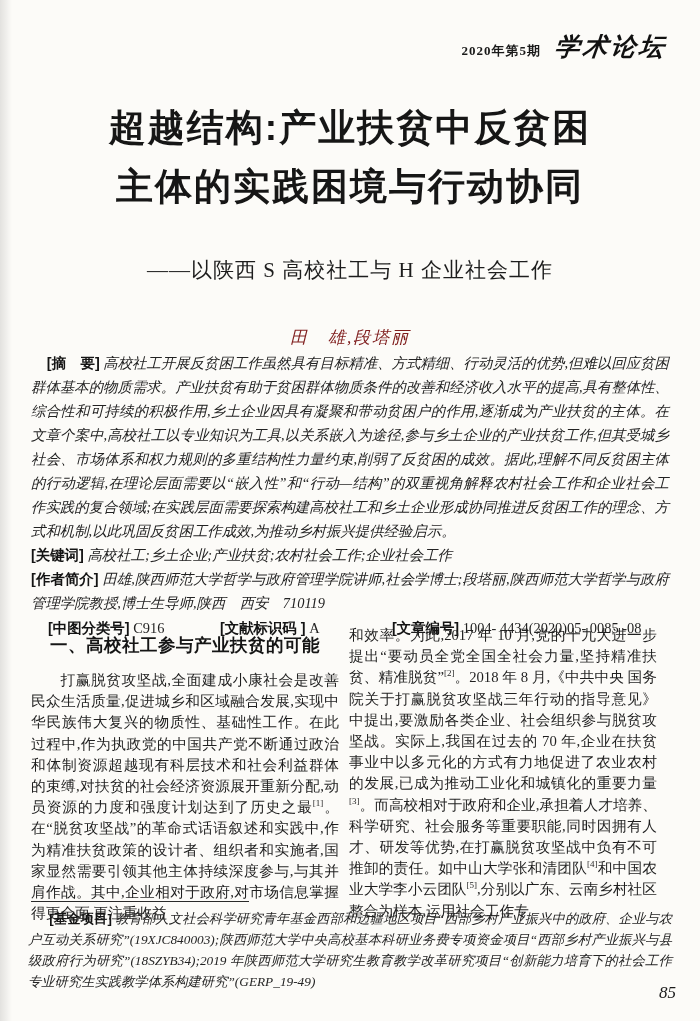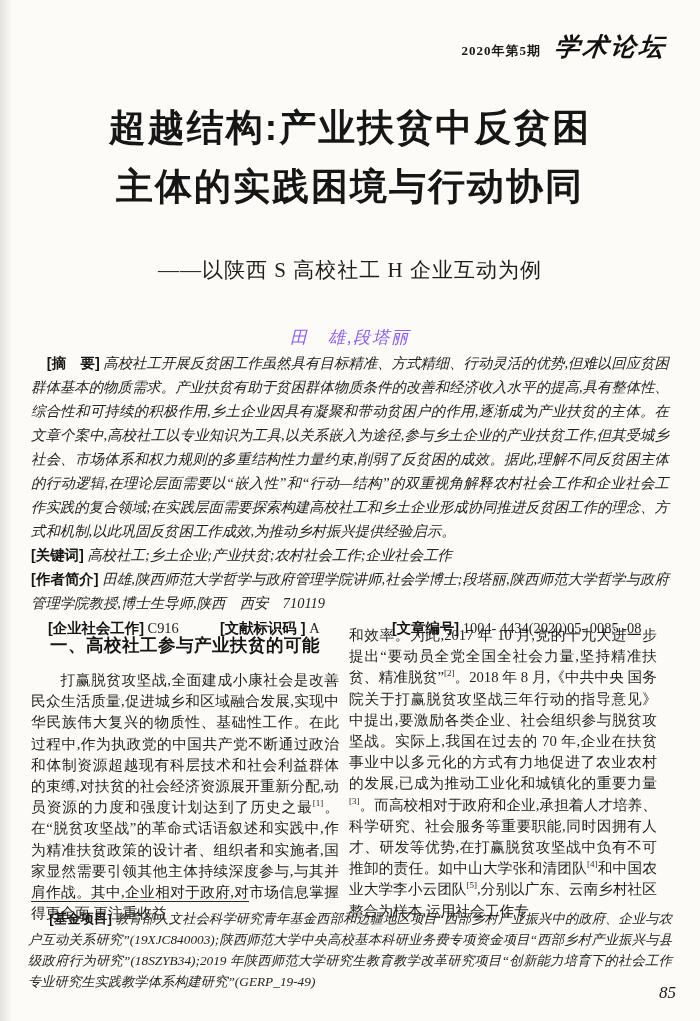--- a/index.html
+++ b/index.html
@@ -26,21 +26,21 @@
     position:absolute;top:98px;left:0;width:700px;text-align:center;
     font-family:"Liberation Sans",sans-serif;font-weight:700;
     font-size:37px;line-height:59px;letter-spacing:2px;color:#161616;
   }
   .subtitle{
     position:absolute;top:256px;left:0;width:700px;text-align:center;
     font-size:21px;letter-spacing:1px;color:#1d1d1d;
   }
   .authors{
     position:absolute;top:326px;left:0;width:700px;text-align:center;
-    font-size:17px;letter-spacing:2px;font-style:italic;color:#8b5cf6;
+    font-size:17px;letter-spacing:2px;font-style:italic;color:#7f1d1d;
   }
   
   .meta{position:absolute;top:351px;left:31px;width:638px;font-size:14.4px;line-height:24px;color:#222;}
   .meta p{margin:0;text-align:justify;font-style:italic;}
   .meta .label{font-style:normal;font-family:"Liberation Sans",sans-serif;font-weight:700;color:#141414;}
   .meta .abstract{text-indent:1.1em;}
   .clc-line{display:flex;margin-top:1px;font-style:normal;}
   .clc-line .seg{white-space:nowrap;}
   .clc-line .seg1{padding-left:17px;width:172px;}
   .clc-line .seg2{width:172px;}
@@ -79,29 +79,29 @@
   <div class="header">
     <span class="issue">2020年第5期</span>
     <span class="logo">学术论坛</span>
   </div>
 
   <div class="title">
     <div>超越结构:产业扶贫中反贫困</div>
     <div>主体的实践困境与行动协同</div>
   </div>
 
-  <div class="subtitle">——以陕西 S 高校社工 H 企业互动为例</div>
+  <div class="subtitle">——以陕西 S 高校社工与 H 企业社会工作</div>
   <div class="authors">田　雄,段塔丽</div>
 
   <div class="meta">
     <p class="abstract"><b class="label">[摘　要]</b> <span>高校社工开展反贫困工作虽然具有目标精准、方式精细、行动灵活的优势,但难以回应贫困群体基本的物质需求。产业扶贫有助于贫困群体物质条件的改善和经济收入水平的提高,具有整体性、综合性和可持续的积极作用,乡土企业因具有凝聚和带动贫困户的作用,逐渐成为产业扶贫的主体。在文章个案中,高校社工以专业知识为工具,以关系嵌入为途径,参与乡土企业的产业扶贫工作,但其受城乡社会、市场体系和权力规则的多重结构性力量约束,削弱了反贫困的成效。据此,理解不同反贫困主体的行动逻辑,在理论层面需要以“嵌入性”和“行动—结构”的双重视角解释农村社会工作和企业社会工作实践的复合领域;在实践层面需要探索构建高校社工和乡土企业形成协同推进反贫困工作的理念、方式和机制,以此巩固反贫困工作成效,为推动乡村振兴提供经验启示。</span></p>
     <p><b class="label">[关键词]</b> <span>高校社工;乡土企业;产业扶贫;农村社会工作;企业社会工作</span></p>
     <p><b class="label">[作者简介]</b> <span>田雄,陕西师范大学哲学与政府管理学院讲师,社会学博士;段塔丽,陕西师范大学哲学与政府管理学院教授,博士生导师,陕西　西安　710119</span></p>
     <div class="clc-line">
-      <span class="seg seg1"><b>[企业社会工作]</b> <span>C916</span></span>
+      <span class="seg seg1"><b>[中图分类号]</b> <span>C916</span></span>
       <span class="seg seg2"><b>[文献标识码 ]</b> <span>A</span></span>
       <span class="seg seg3"><b>[文章编号]</b> <span>1004- 4434(2020)05- 0085 -08</span></span>
     </div>
   </div>
 
   <div class="columns">
     <div class="col col-left">
       <h2 class="section-heading">一、高校社工参与产业扶贫的可能</h2>
       <p class="body-par indent">打赢脱贫攻坚战,全面建成小康社会是改善民众生活质量,促进城乡和区域融合发展,实现中华民族伟大复兴的物质性、基础性工作。在此过程中,作为执政党的中国共产党不断通过政治和体制资源超越现有科层技术和社会利益群体的束缚,对扶贫的社会经济资源展开重新分配,动员资源的力度和强度计划达到了历史之最<sup>[1]</sup>。在“脱贫攻坚战”的革命式话语叙述和实践中,作为精准扶贫政策的设计者、组织者和实施者,国家显然需要引领其他主体持续深度参与,与其并肩作战。其中,企业相对于政府,对市场信息掌握得更全面,更注重收益</p>
     </div>

